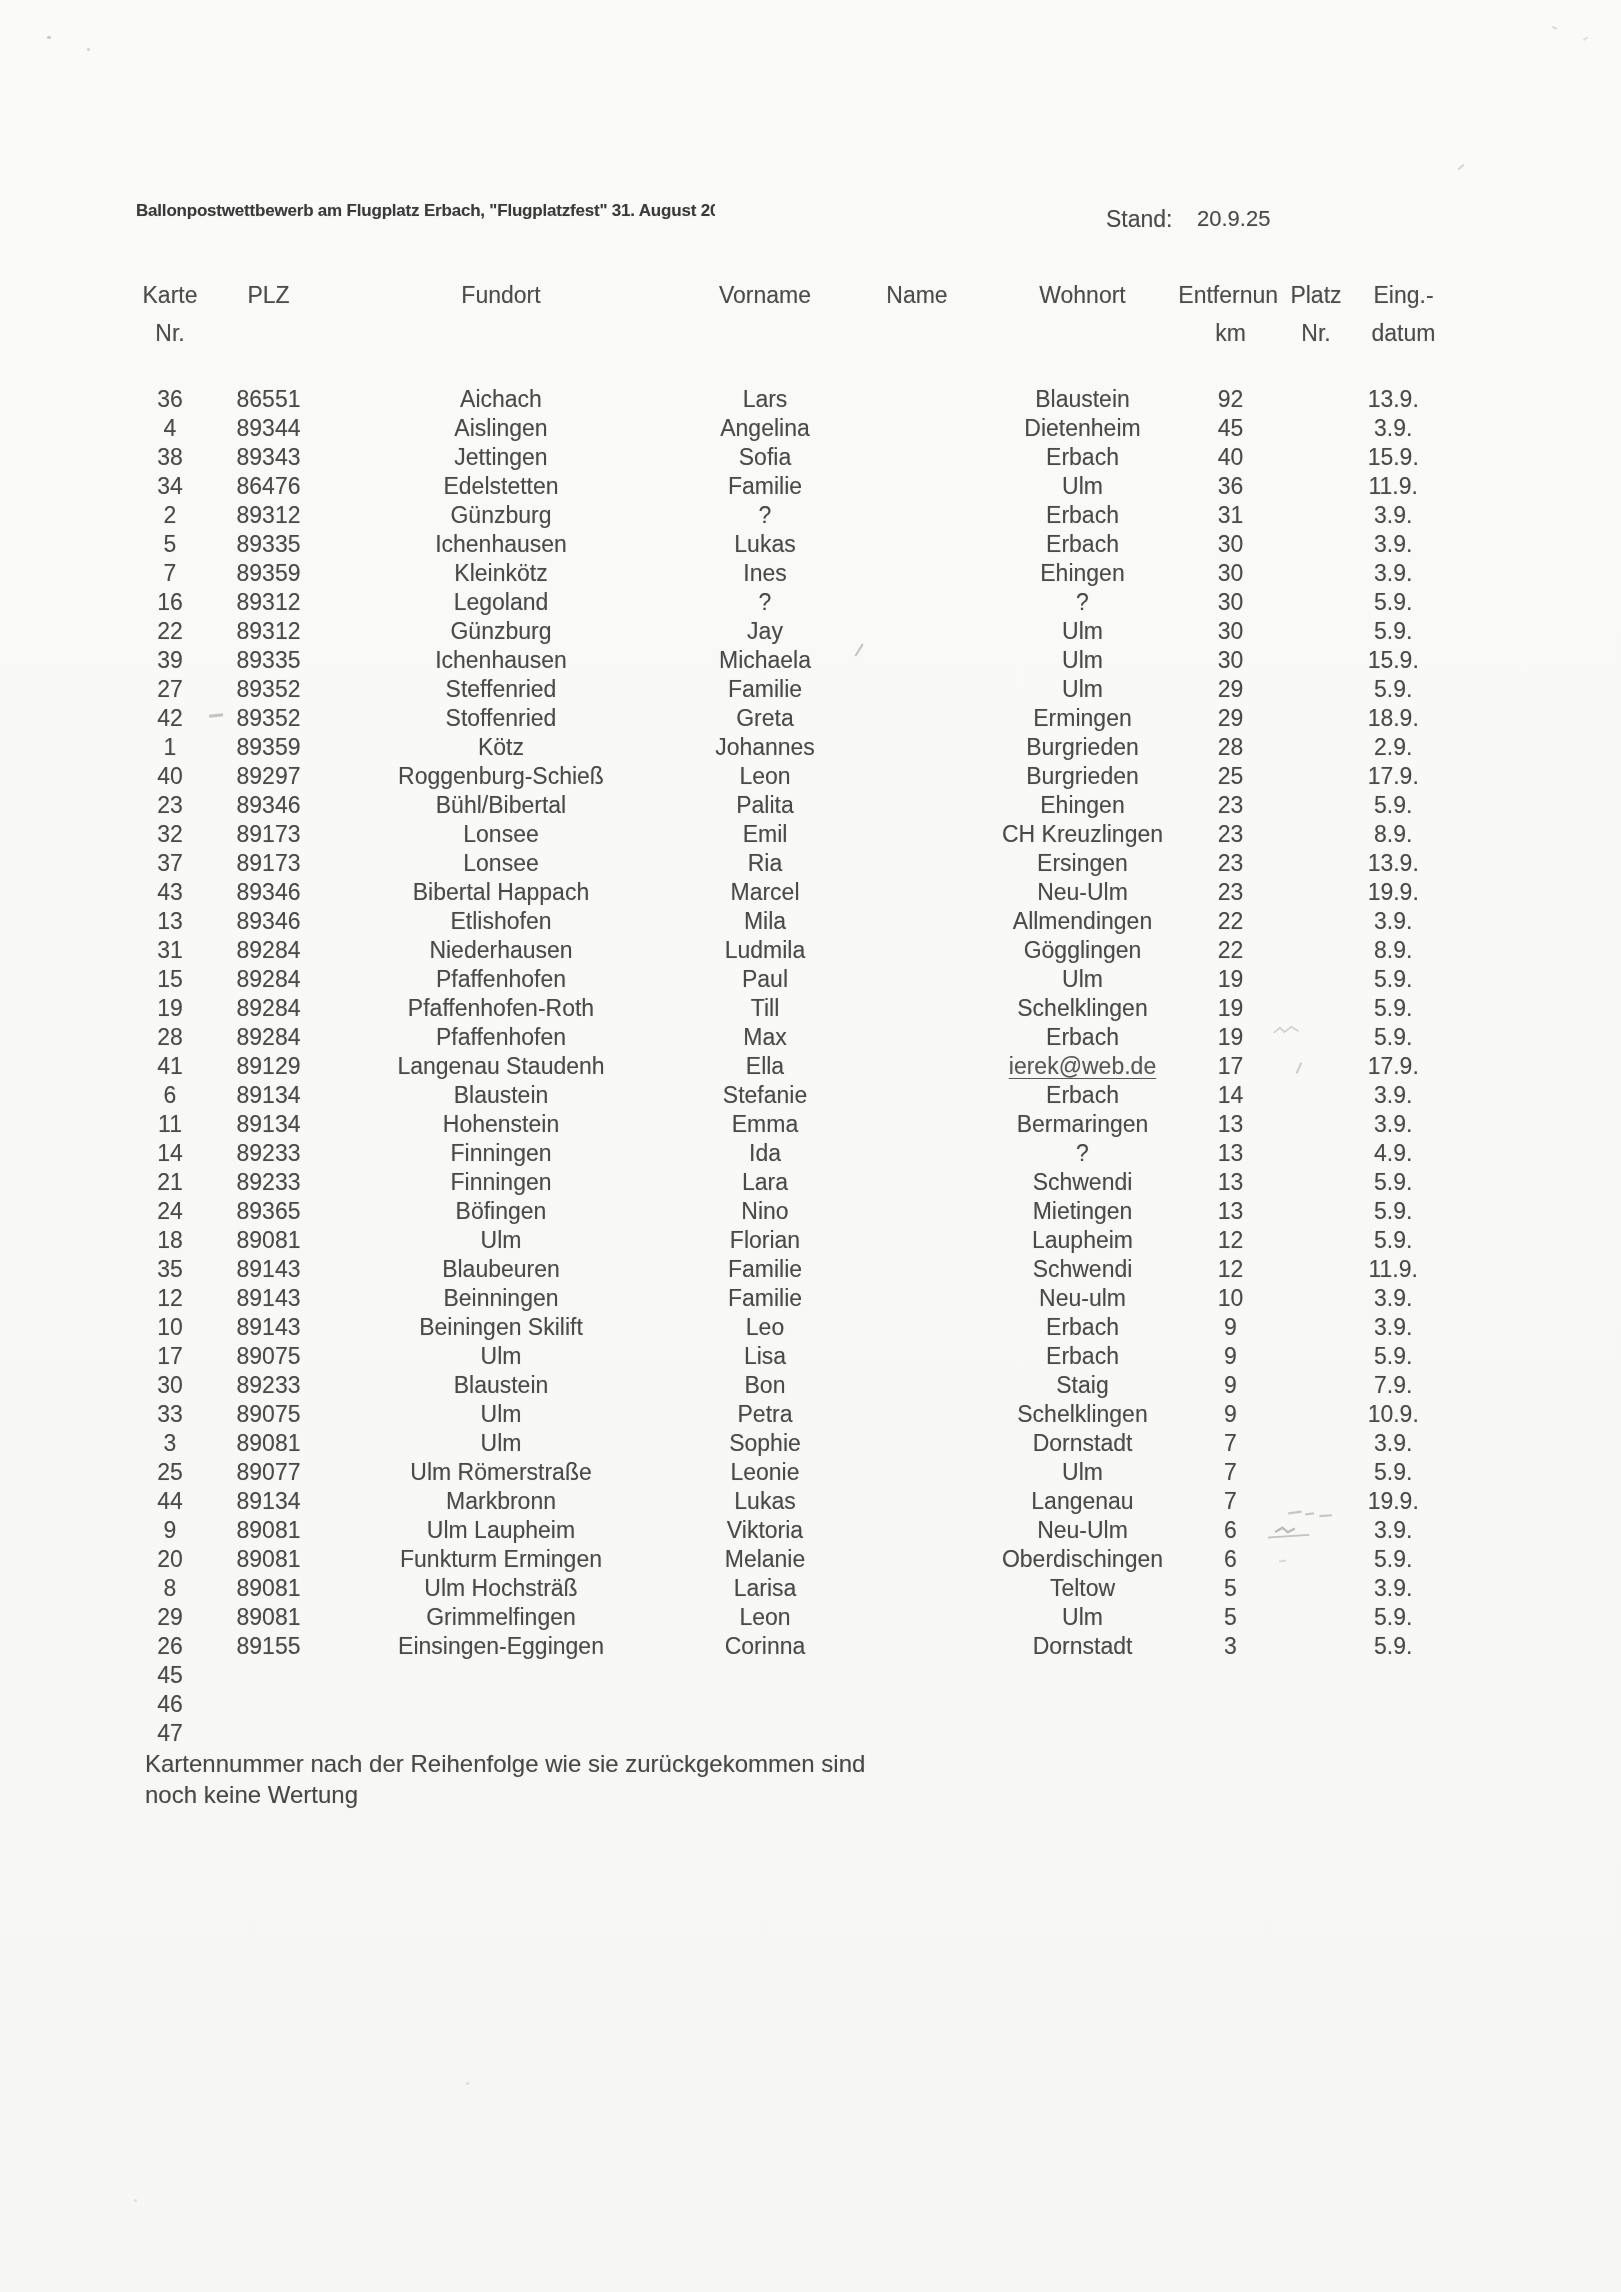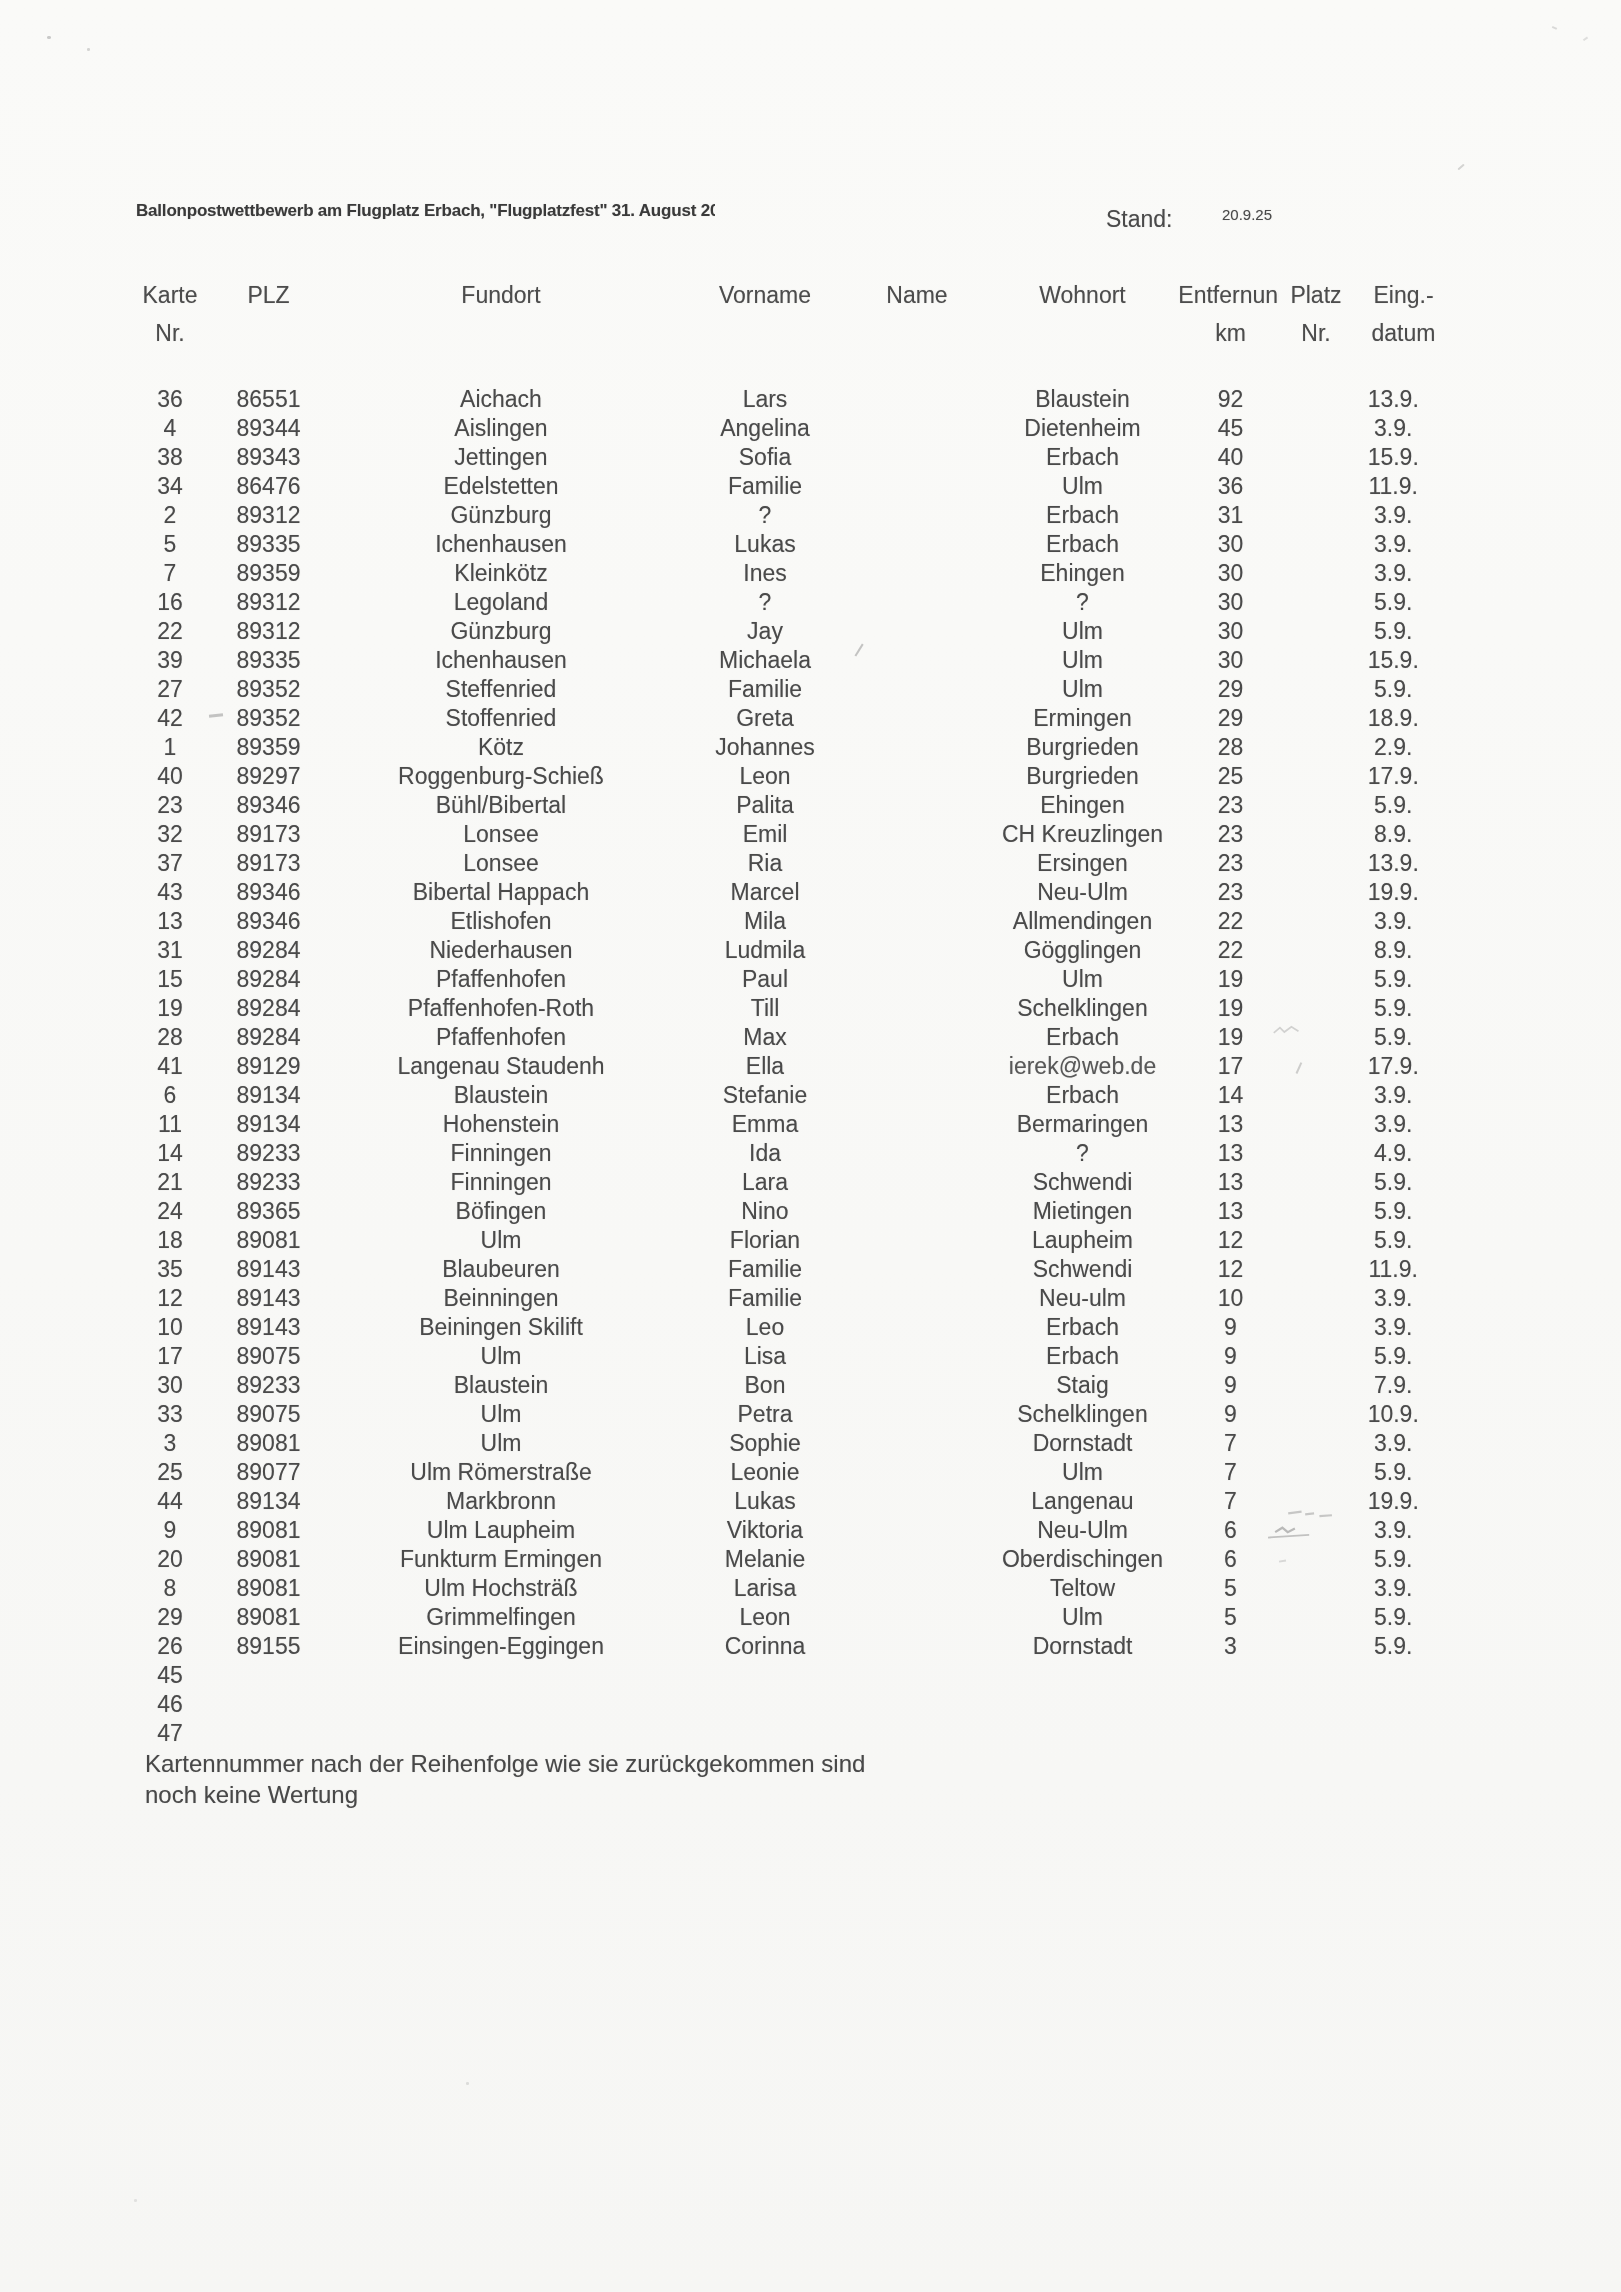--- a/index.html
+++ b/index.html
@@ -15,21 +15,21 @@
     overflow:hidden;
   }
   .ink{text-shadow:0 0 0.9px rgba(90,90,90,.35);}
   .title{
     position:absolute;left:136px;top:201px;
     font-size:17px;font-weight:bold;color:#3a3a3a;
     letter-spacing:-0.2px;white-space:nowrap;
   }
   .title .clip0{display:inline-block;width:0.30em;overflow:hidden;white-space:nowrap;vertical-align:bottom;}
   .stand-label{position:absolute;left:1106px;top:206px;font-size:23px;white-space:nowrap;}
-  .stand-value{position:absolute;left:1222px;top:206px;font-size:15px;white-space:nowrap;}
+  .stand-value{position:absolute;left:1197px;top:206px;font-size:22px;white-space:nowrap;}
 
   .grid{
     position:absolute;left:125px;width:1330px;
     display:grid;
     grid-template-columns:90px 107px 358px 170px 134px 197px 99px 72px 103px;
   }
   .hline1{top:282px;}
   .hline2{top:320px;}
   .th{font-size:23px;text-align:center;white-space:nowrap;color:#4c4c4c;}
   .th.h-entfernung{text-align:left;}
@@ -39,21 +39,21 @@
   }
 
   .tbody{position:absolute;left:125px;top:385px;width:1330px;}
   .trow{
     display:grid;
     grid-template-columns:90px 107px 358px 170px 134px 197px 99px 72px 103px;
     height:29px;align-items:center;
   }
   .cell{font-size:23px;text-align:center;white-space:nowrap;line-height:1;color:#4a4a4a;}
   .cell.c-datum{text-align:center;padding-right:20.6px;box-sizing:border-box;}
-  .cell .underline{text-underline-offset:3.6px;text-decoration-thickness:1.3px;color:#585858;}
+  .cell .underline{text-decoration:underline;text-underline-offset:3.6px;text-decoration-thickness:1.3px;color:#585858;}
 
   .footer-line{position:absolute;left:145px;font-size:24px;color:#484848;white-space:nowrap;}
   .f1{top:1750px;}
   .f2{top:1781px;}
 
   
   .mark{position:absolute;background:#8d8d8d;pointer-events:none;}
   .dot{border-radius:50%;}
   svg.scribble{position:absolute;pointer-events:none;}
 </style>

